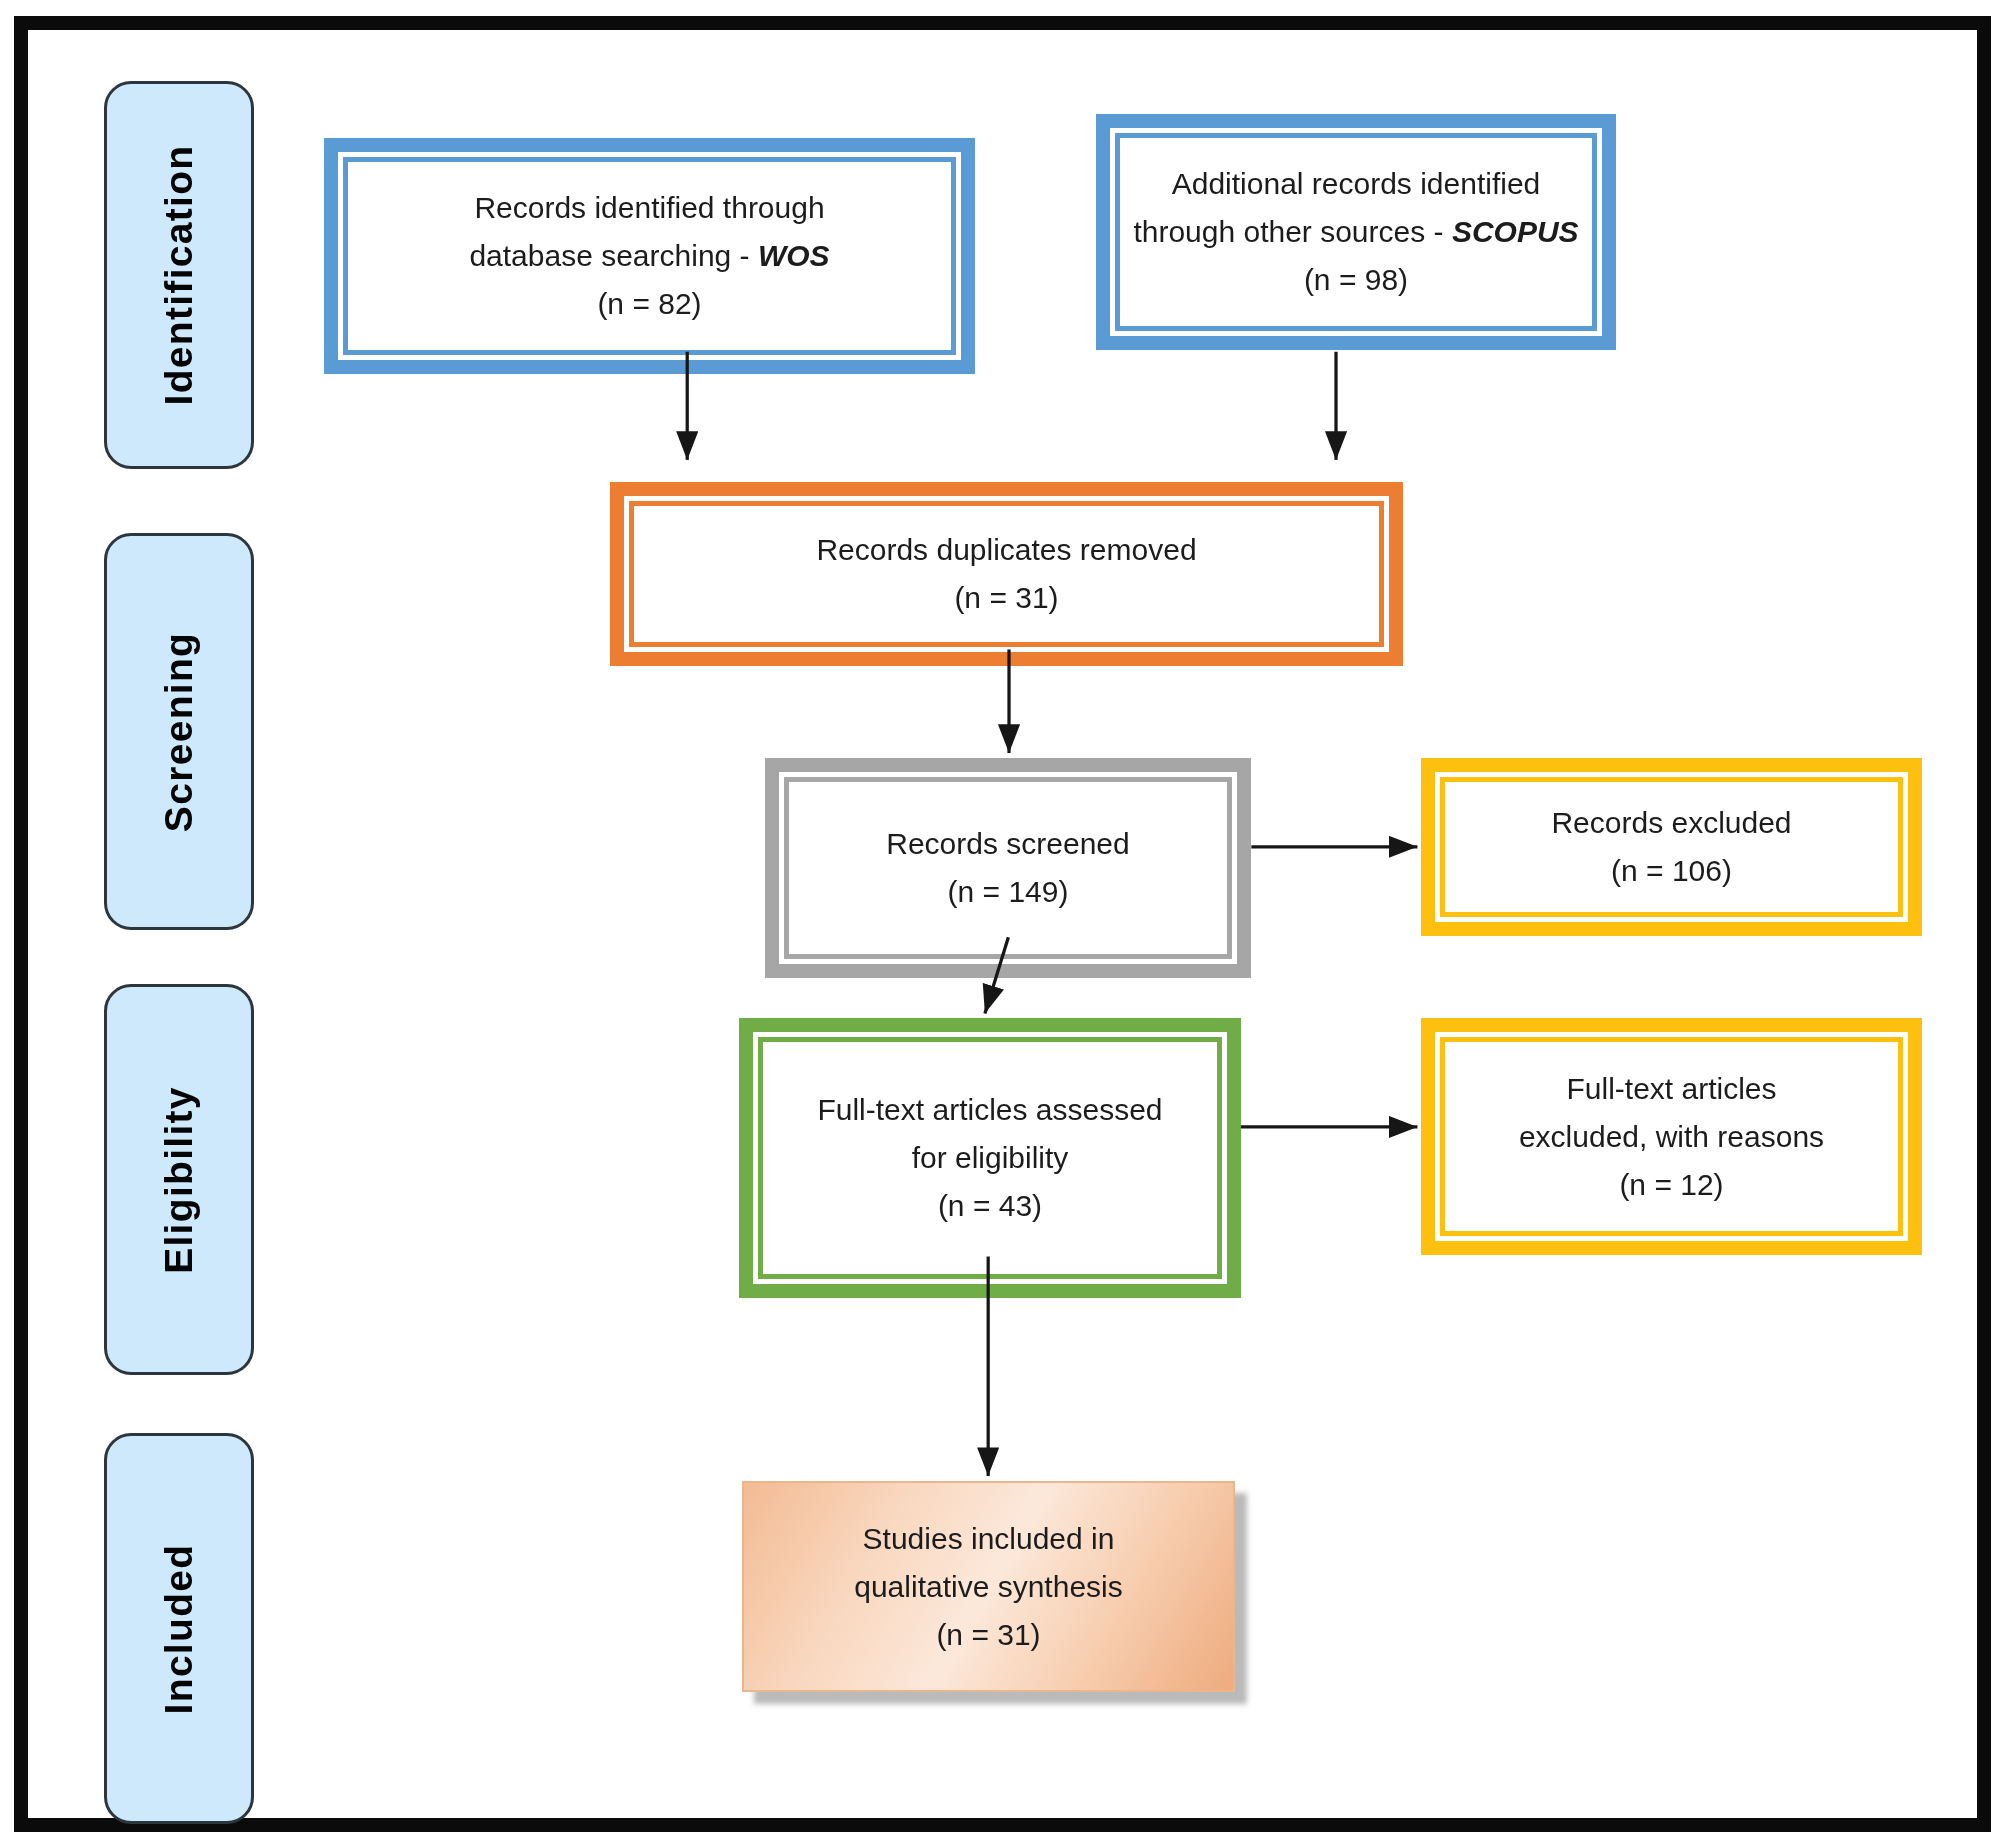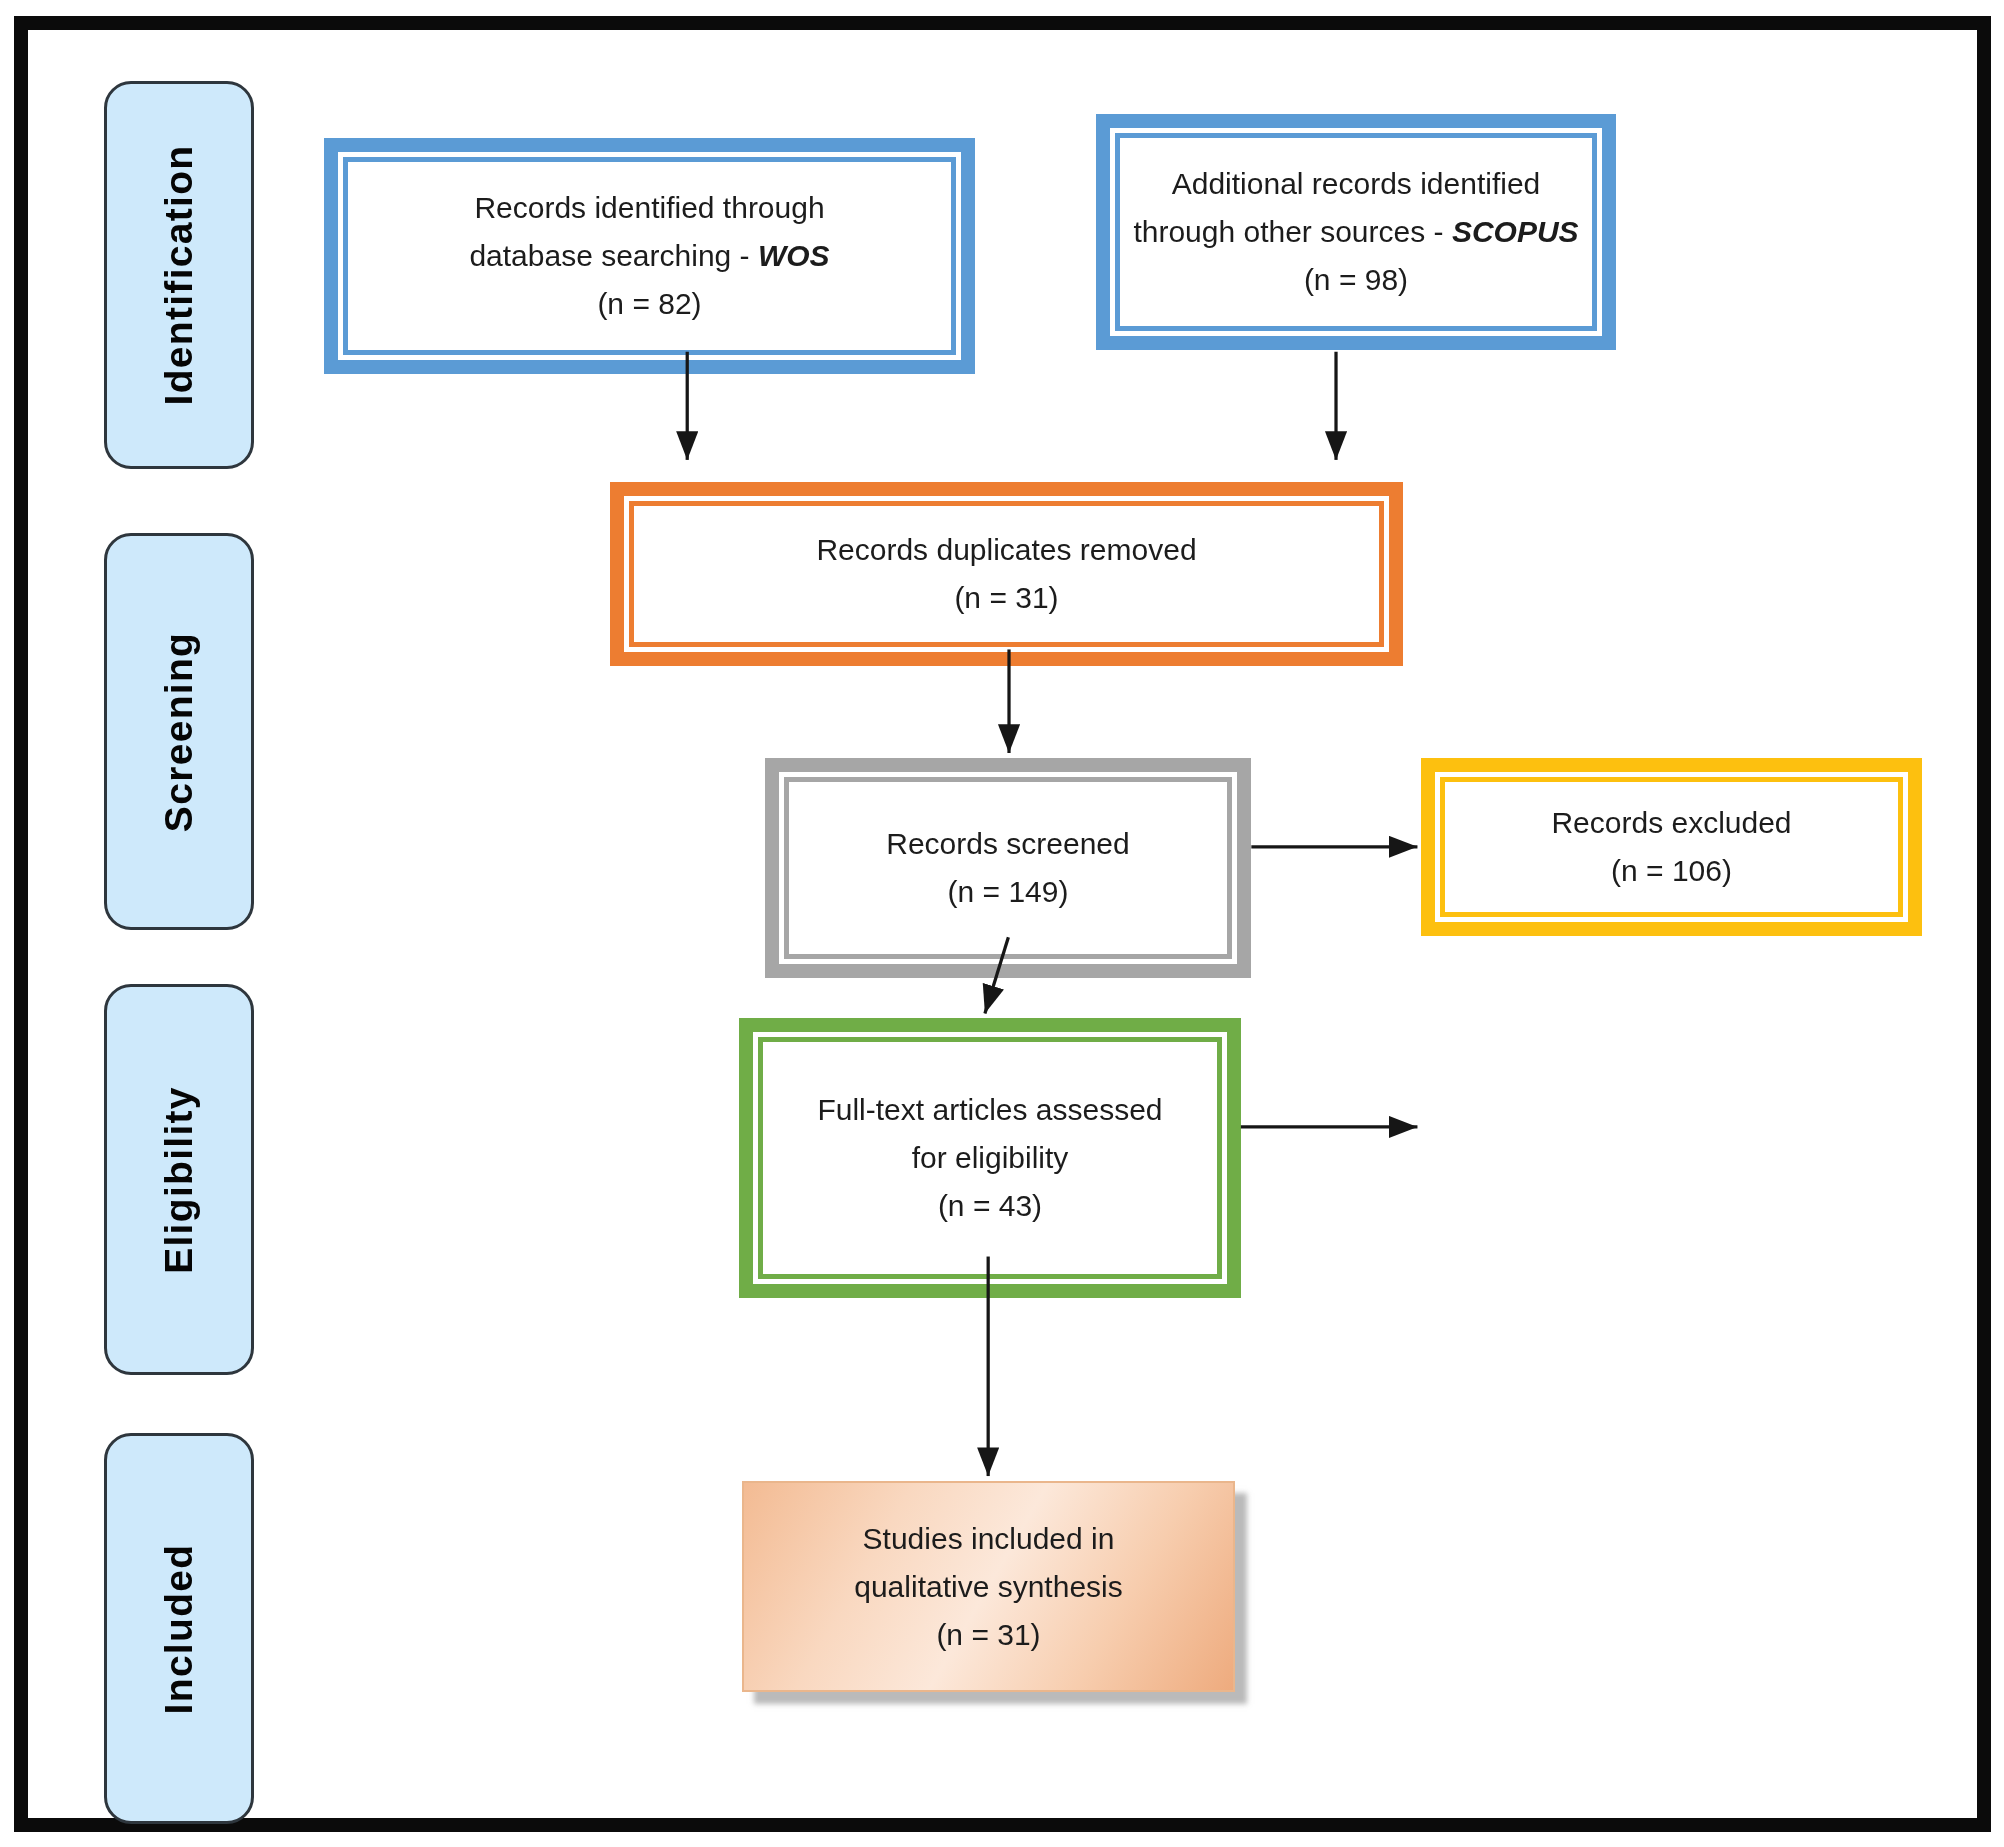--- a/index.html
+++ b/index.html
@@ -158,20 +158,27 @@
   </div>
 
   <div class="node" id="node-fulltext">
     <div class="inner">
       <div class="line">Full-text articles assessed</div>
       <div class="line">for eligibility</div>
       <div class="line">(n = 43)</div>
     </div>
   </div>
 
+  <div class="node" id="node-ftexcl">
+    <div class="inner">
+      <div class="line">Full-text articles</div>
+      <div class="line">excluded, with reasons</div>
+      <div class="line">(n = 12)</div>
+    </div>
+  </div>
 
   <div id="node-included">
     <div class="line">Studies included in</div>
     <div class="line">qualitative synthesis</div>
     <div class="line">(n = 31)</div>
   </div>
 
   <svg class="arrows" viewBox="0 0 3078 2837" xmlns="http://www.w3.org/2000/svg">
     <defs>
       <marker id="ah" markerUnits="userSpaceOnUse" markerWidth="48" markerHeight="36" refX="44" refY="17" orient="auto">

